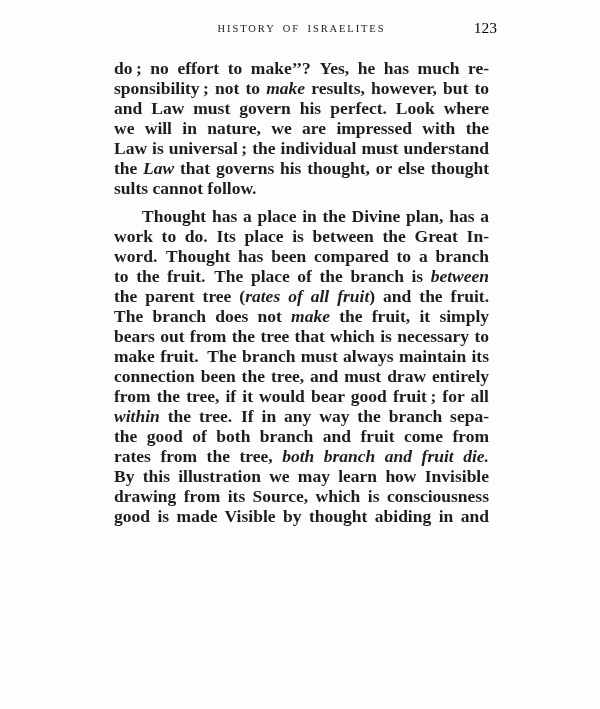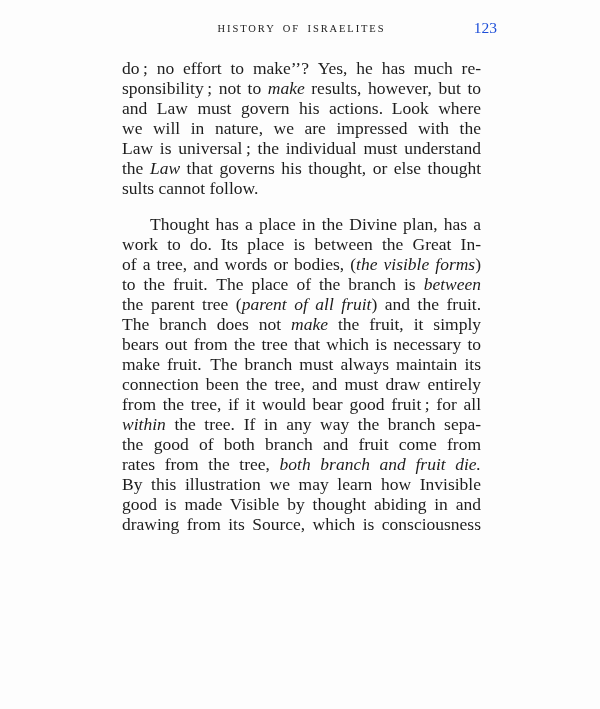--- a/index.html
+++ b/index.html
@@ -39,27 +39,27 @@
     letter-spacing: 1.9px;
     word-spacing: 3px;
     font-weight: normal;
     color: #222;
   }
   .page-number {
     position: absolute;
     right: 0;
     top: 1px;
     font-size: 15.5px;
-    color: #1d4ed8;
+    color: #000000;
   }
   .body-text {
     font-size: 17.5px;
     line-height: 20px;
   }
-  .para { margin: 16px; }
+  .para { margin: 8px; font-weight: bold; }
   .line {
     text-align: justify;
     text-align-last: justify;
     white-space: normal;
   }
   .line.no-just {
     text-align-last: left;
   }
   .line.indent {
     padding-left: 28px;
@@ -72,39 +72,39 @@
 <div class="page">
   <div class="content">
     <div class="header">
       <div class="header-title">HISTORY OF ISRAELITES</div>
       <div class="page-number">123</div>
     </div>
     <div class="body-text">
         <div class="para">
           <div class="line"><span>do ; no effort to make’’? Yes, he has much re-</span></div>
           <div class="line"><span>sponsibility ; not to </span><i>make</i><span> results, however, but to</span></div>
-          <div class="line"><span>and Law must govern his actions. Look where</span></div>
+          <div class="line"><span>and Law must govern his perfect. Look where</span></div>
           <div class="line"><span>we will in nature, we are impressed with the</span></div>
           <div class="line"><span>Law is universal ; the individual must understand</span></div>
           <div class="line"><span>the </span><i>Law</i><span> that governs his thought, or else thought</span></div>
           <div class="line no-just"><span>sults cannot follow.</span></div>
         </div>
         <div class="para">
           <div class="line indent"><span>Thought has a place in the Divine plan, has a</span></div>
           <div class="line"><span>work to do. Its place is between the Great In-</span></div>
-          <div class="line"><span>of a tree, and words or bodies, (</span><i>the visible forms</i><span>)</span></div>
+          <div class="line"><span>word. Thought has been compared to a branch</span></div>
           <div class="line"><span>to the fruit. The place of the branch is </span><i>between</i></div>
-          <div class="line"><span>the parent tree (</span><i>parent of all fruit</i><span>) and the fruit.</span></div>
+          <div class="line"><span>the parent tree (</span><i>rates of all fruit</i><span>) and the fruit.</span></div>
           <div class="line"><span>The branch does not </span><i>make</i><span> the fruit, it simply</span></div>
           <div class="line"><span>bears out from the tree that which is necessary to</span></div>
           <div class="line"><span>make fruit. The branch must always maintain its</span></div>
           <div class="line"><span>connection been the tree, and must draw entirely</span></div>
           <div class="line"><span>from the tree, if it would bear good fruit ; for all</span></div>
           <div class="line"><i>within</i><span> the tree. If in any way the branch sepa-</span></div>
           <div class="line"><span>the good of both branch and fruit come from</span></div>
           <div class="line"><span>rates from the tree, </span><i>both branch and fruit die.</i></div>
           <div class="line"><span>By this illustration we may learn how Invisible</span></div>
+          <div class="line"><span>drawing from its Source, which is consciousness</span></div>
           <div class="line"><span>good is made Visible by thought abiding in and</span></div>
-          <div class="line"><span>drawing from its Source, which is consciousness</span></div>
         </div>
       </div>
   </div>
 </div>
 
 </body></html>

